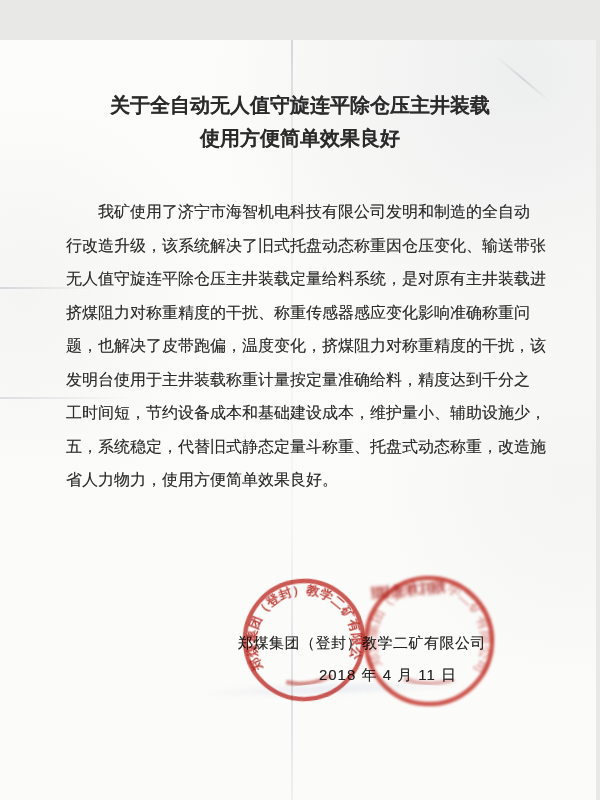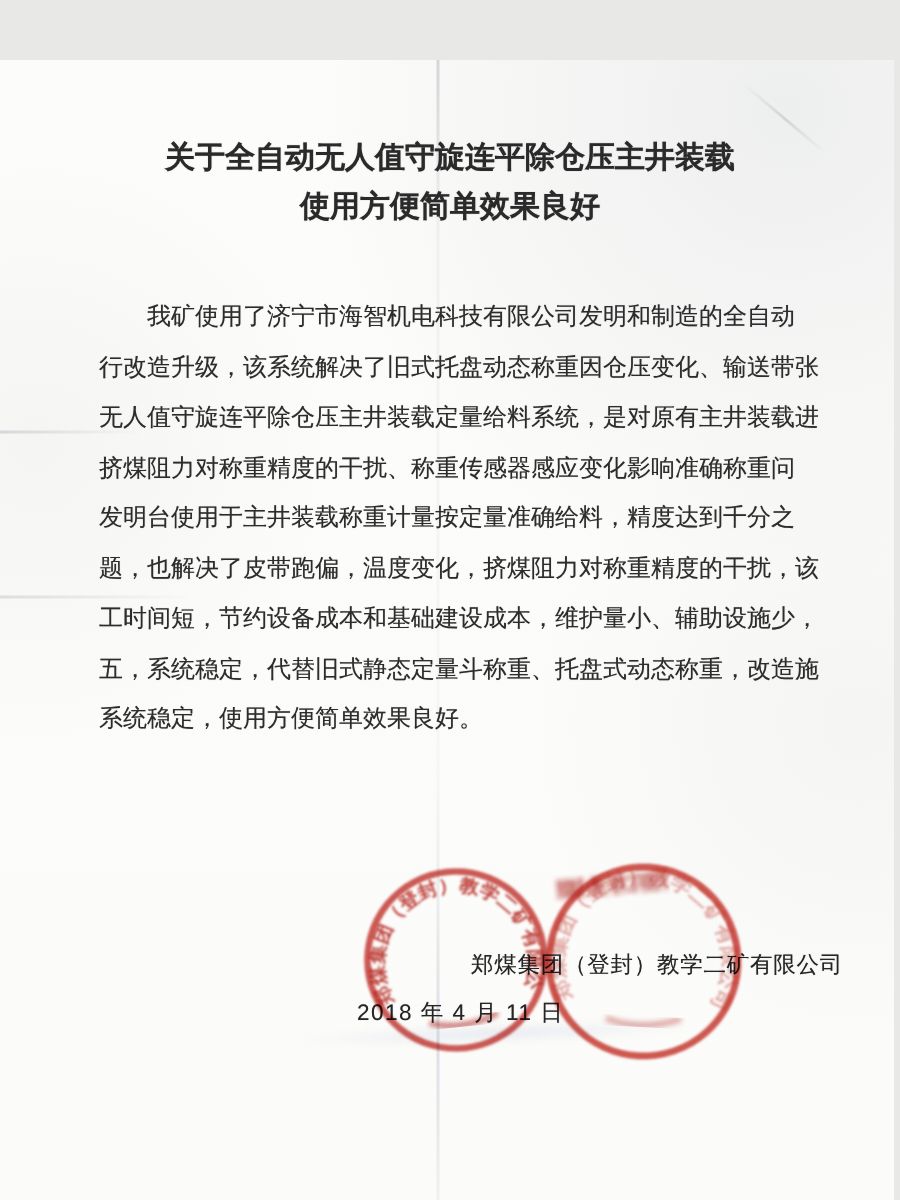--- a/index.html
+++ b/index.html
@@ -49,26 +49,26 @@
     text-shadow:0 0 0.5px rgba(45,45,45,0.45);
   }
   .bline {
     height:33.5px; line-height:33.5px; white-space:nowrap;
     text-align:justify; text-align-last:justify;
   }
   .bline.first { text-indent:2em; }
   .bline.last  { text-align-last:left; }
   .signature {
     position:absolute; left:238px; top:594px; width:324px;
-    text-align:right; font-size:15px; color:#252525; letter-spacing:0.5px;
+    text-align:left; font-size:15px; color:#252525; letter-spacing:0.5px;
     text-shadow:0 0 0.5px rgba(45,45,45,0.45);
   }
   .date {
     position:absolute; left:238px; top:626px; width:300px;
-    font-size:15px; color:#252525; letter-spacing:1px;
+    text-align:center; font-size:15px; color:#252525; letter-spacing:1px;
     text-shadow:0 0 0.5px rgba(45,45,45,0.45);
   }
   .stamp { position:absolute; mix-blend-mode:multiply; }
   .stamp-left  { left:238px; top:534px; width:132px; height:132px; transform:rotate(-6deg); }
   .stamp-right { left:356px; top:528px; width:146px; height:146px; transform:rotate(3deg); }
 </style>
 </head>
 <body>
 
 <div class="page">
@@ -82,25 +82,25 @@
   <div class="title">
     <div>关于全自动无人值守旋连平除仓压主井装载</div>
     <div>使用方便简单效果良好</div>
   </div>
 
   <div class="body-text">
     <div class="bline first">我矿使用了济宁市海智机电科技有限公司发明和制造的全自动</div>
     <div class="bline">行改造升级，该系统解决了旧式托盘动态称重因仓压变化、输送带张</div>
     <div class="bline">无人值守旋连平除仓压主井装载定量给料系统，是对原有主井装载进</div>
     <div class="bline">挤煤阻力对称重精度的干扰、称重传感器感应变化影响准确称重问</div>
+    <div class="bline">题，也解决了皮带跑偏，温度变化，挤煤阻力对称重精度的干扰，该</div>
     <div class="bline">发明台使用于主井装载称重计量按定量准确给料，精度达到千分之</div>
-    <div class="bline">题，也解决了皮带跑偏，温度变化，挤煤阻力对称重精度的干扰，该</div>
     <div class="bline">工时间短，节约设备成本和基础建设成本，维护量小、辅助设施少，</div>
     <div class="bline">五，系统稳定，代替旧式静态定量斗称重、托盘式动态称重，改造施</div>
-    <div class="bline last">系统稳定，使用方便简单效果良好。</div>
+    <div class="bline last">省人力物力，使用方便简单效果良好。</div>
   </div>
 
   <div class="signature">郑煤集团（登封）教学二矿有限公司</div>
   <div class="date">2018 年 4 月 11 日</div>
 
   <svg class="stamp stamp-left" viewBox="0 0 132 132" xmlns="http://www.w3.org/2000/svg">
     <defs>
       <filter id="lblur">
           <feGaussianBlur stdDeviation="0.7"></feGaussianBlur>
         </filter>

